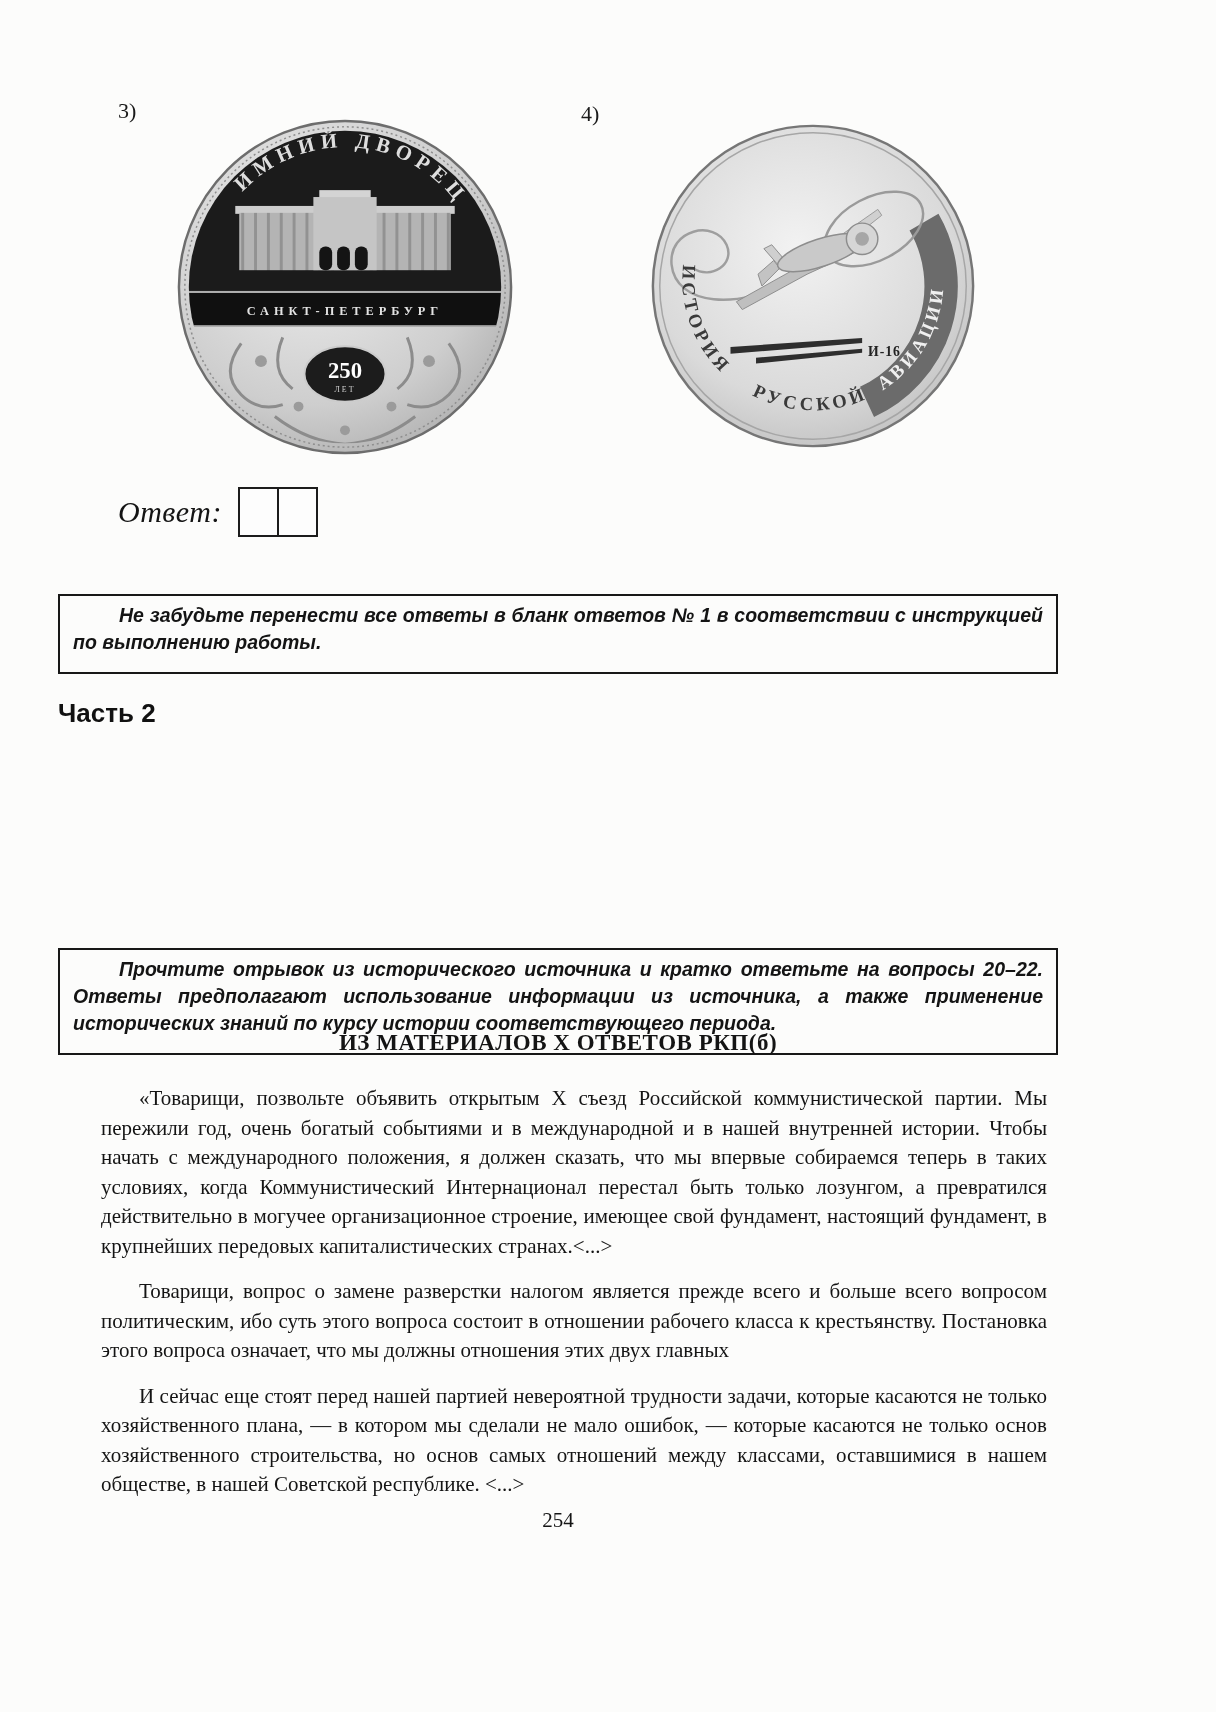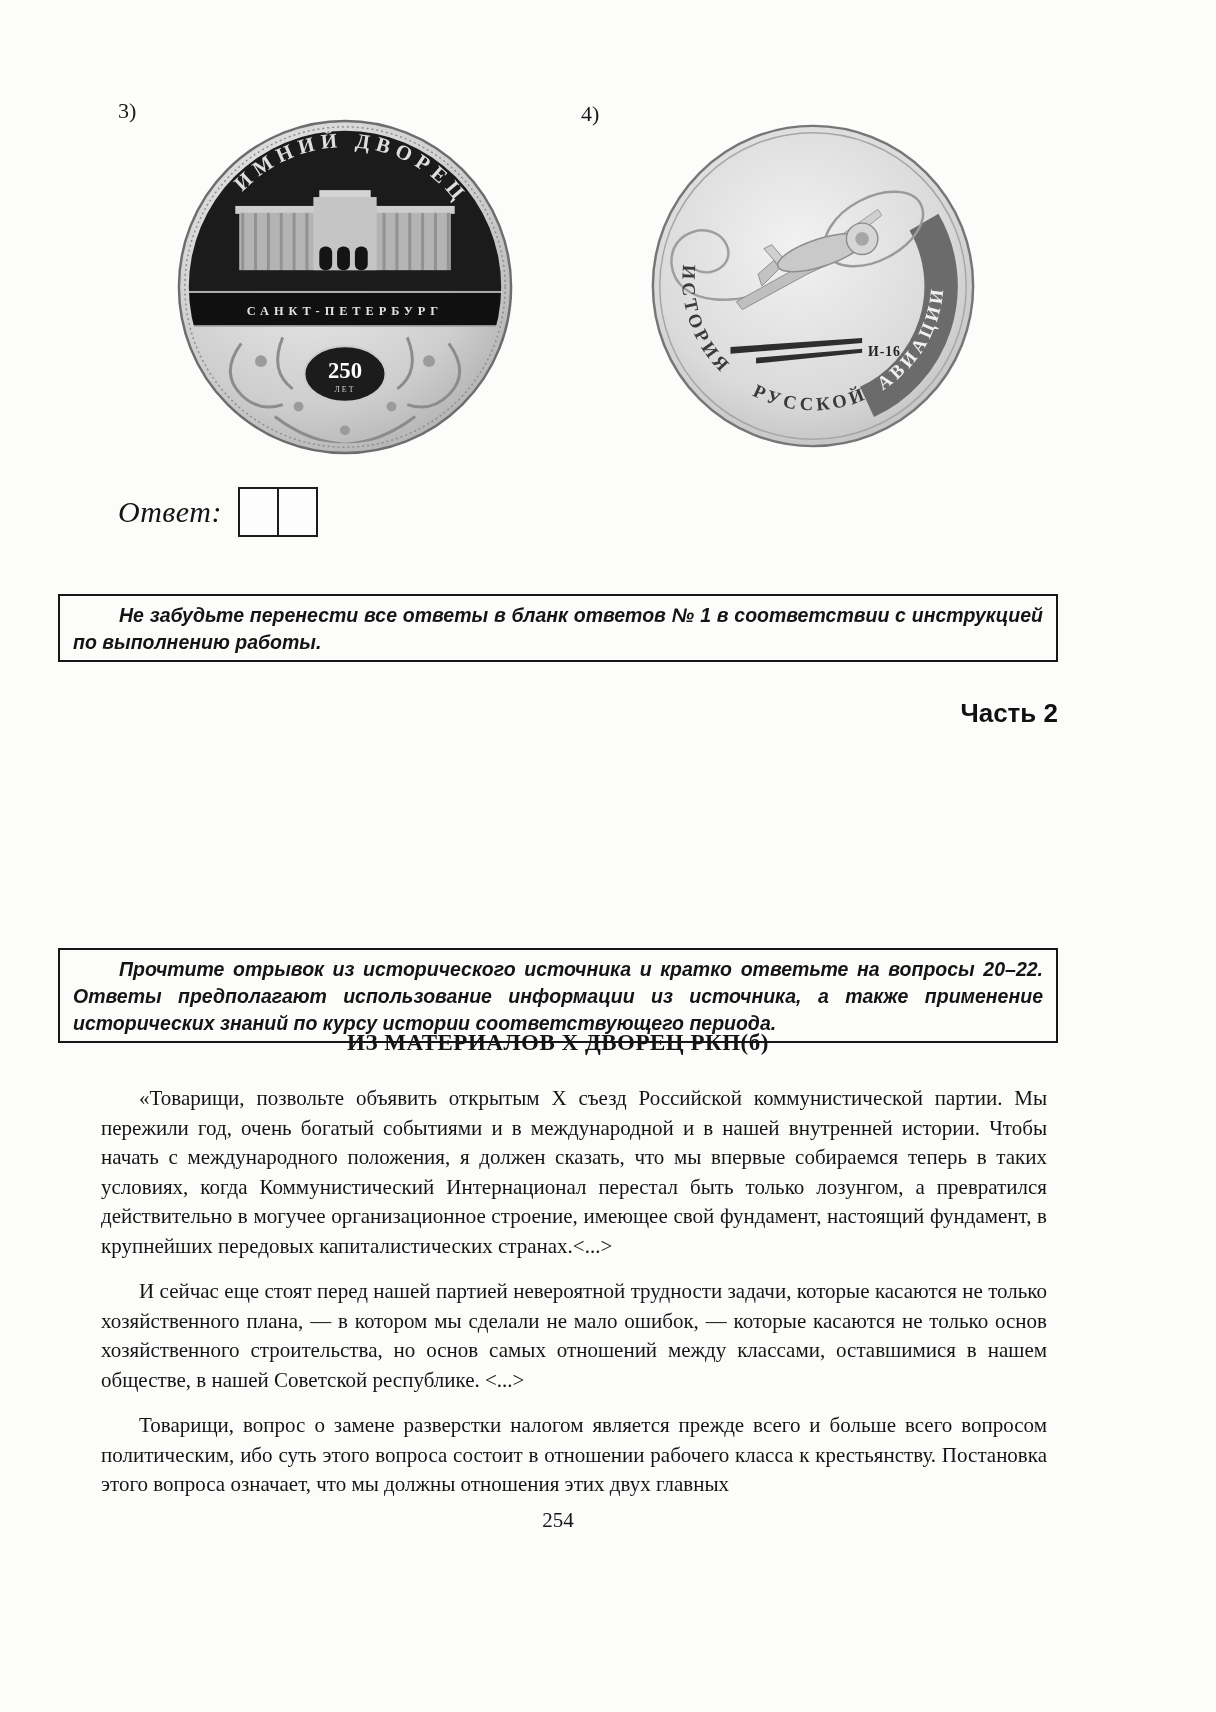--- a/index.html
+++ b/index.html
@@ -35,37 +35,37 @@
   .answer-cell {
     width: 41px; height: 50px;
     border: 2px solid #1c1c1c; background: #fdfdfd;
   }
   .answer-cell + .answer-cell { margin-left: -2px; }
 
   .notice {
     position: absolute; left: 58px; width: 1000px;
     border: 2px solid #171717;
     background: #fcfcfb;
-    padding: 6px 13px 4px 13px;
+    padding: 6px 13px 16px 13px;
   }
   .notice p {
     margin: 0;
     font-family: "Liberation Sans", sans-serif;
     font-weight: bold; font-style: italic;
     font-size: 19.5px; line-height: 27px;
     text-indent: 46px;
     text-align: justify;
   }
   .notice1 { top: 594px; }
   .notice2 { top: 756px; }
   .notice3 { top: 948px; }
 
   .part2-heading {
     position: absolute; left: 58px; top: 698px; width: 1000px;
-    margin: 0; text-align: right;
+    margin: 0; text-align: left;
     font-family: "Liberation Sans", sans-serif;
     font-weight: bold; font-size: 26px; color: #111;
   }
   .src-title {
     position: absolute; left: 58px; top: 1030px; width: 1000px;
     margin: 0; text-align: center;
     font-family: "Liberation Serif", serif;
     font-weight: bold; font-size: 23px; letter-spacing: 0.5px;
   }
   .body-text {
@@ -195,23 +195,23 @@
     <p>Не забудьте перенести все ответы в бланк ответов № 1 в соответствии с инструкцией по выполнению работы.</p>
   </div>
 
   <h2 class="part2-heading">Часть 2</h2>
 
 
   <div class="notice notice3">
     <p>Прочтите отрывок из исторического источника и кратко ответьте на вопросы 20–22. Ответы предполагают использование информации из источника, а также применение исторических знаний по курсу истории соответствующего периода.</p>
   </div>
 
-  <h3 class="src-title">ИЗ МАТЕРИАЛОВ X ДВОРЕЦ РКП(б)</h3>
+  <h3 class="src-title">ИЗ МАТЕРИАЛОВ X ОТВЕТОВ РКП(б)</h3>
 
   <div class="body-text">
     <p>«Товарищи, позвольте объявить открытым X съезд Российской коммунистической партии. Мы пережили год, очень богатый событиями и в международной и в нашей внутренней истории. Чтобы начать с международного положения, я должен сказать, что мы впервые собираемся теперь в таких условиях, когда Коммунистический Интернационал перестал быть только лозунгом, а превратился действительно в могучее организационное строение, имеющее свой фундамент, настоящий фундамент, в крупнейших передовых капиталистических странах.&lt;...&gt;</p>
+    <p>Товарищи, вопрос о замене разверстки налогом является прежде всего и больше всего вопросом политическим, ибо суть этого вопроса состоит в отношении рабочего класса к крестьянству. Постановка этого вопроса означает, что мы должны отношения этих двух главных</p>
     <p>И сейчас еще стоят перед нашей партией невероятной трудности задачи, которые касаются не только хозяйственного плана, — в котором мы сделали не мало ошибок, — которые касаются не только основ хозяйственного строительства, но основ самых отношений между классами, оставшимися в нашем обществе, в нашей Советской республике. &lt;...&gt;</p>
-    <p>Товарищи, вопрос о замене разверстки налогом является прежде всего и больше всего вопросом политическим, ибо суть этого вопроса состоит в отношении рабочего класса к крестьянству. Постановка этого вопроса означает, что мы должны отношения этих двух главных</p>
   </div>
 
   <div class="page-num">254</div>
 
 </div>
 
 </body></html>

